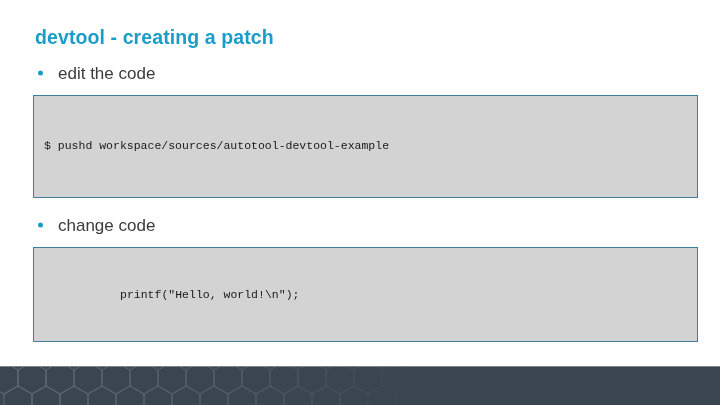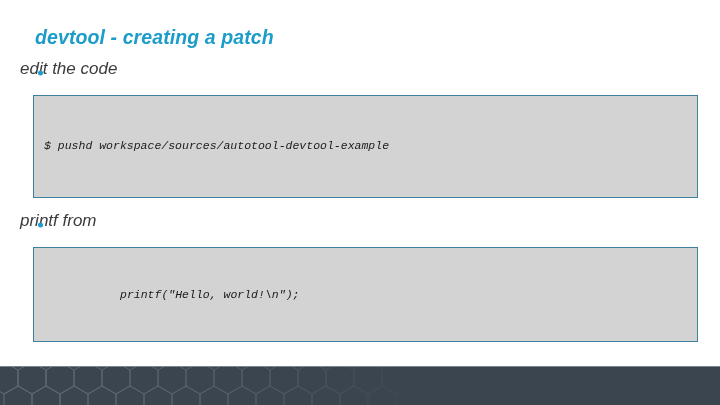--- a/index.html
+++ b/index.html
@@ -13,21 +13,20 @@
     position: relative;
     overflow: hidden;
     font-family: "Liberation Sans", sans-serif;
     -webkit-font-smoothing: antialiased;
   }
 
   .slide {
     position: absolute;
     inset: 0;
     background: #ffffff;
-    font-style: italic;
   }
 
   
   .slide-title {
     position: absolute;
     left: 35px;
     top: 26px;
     font-family: "Liberation Sans", sans-serif;
     font-size: 19.5px;
     font-weight: bold;
@@ -40,22 +39,24 @@
   .content {
     position: absolute;
     left: 0;
     top: 60px;
     width: 720px;
   }
 
   
   .bullet-row {
     position: relative;
+    padding-left: 38px;
     height: 26px;
     display: flex;
+    align-items: center;
   }
   .bullet-dot {
     position: absolute;
     left: 38px;
     top: 50%;
     transform: translateY(-50%);
     width: 5px;
     height: 5px;
     background: #1b9cc9;
     border-radius: 50%;
@@ -146,21 +147,21 @@
     <div class="spacer-sm"></div>
 
     <div class="code-block terminal">
       <span class="code-line">$ pushd workspace/sources/autotool-devtool-example</span>
     </div>
 
     <div class="spacer-md"></div>
 
     <div class="bullet-row">
       <span class="bullet-dot"></span>
-      <span class="bullet-text">printf from</span>
+      <span class="bullet-text">change code</span>
     </div>
 
     <div class="spacer-sm"></div>
 
     <div class="code-block snippet">
       <span class="code-line">printf("Hello, world!\n");</span>
     </div>
 
     <div class="spacer-lg"></div>
 

